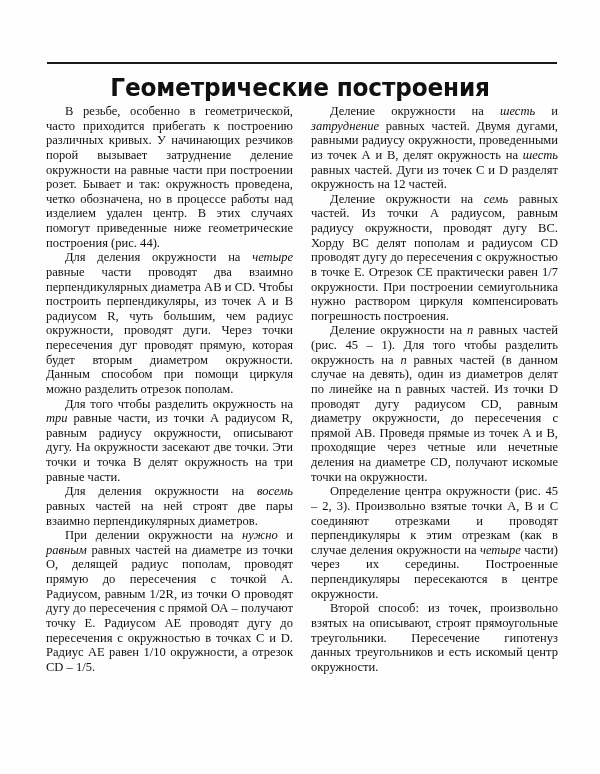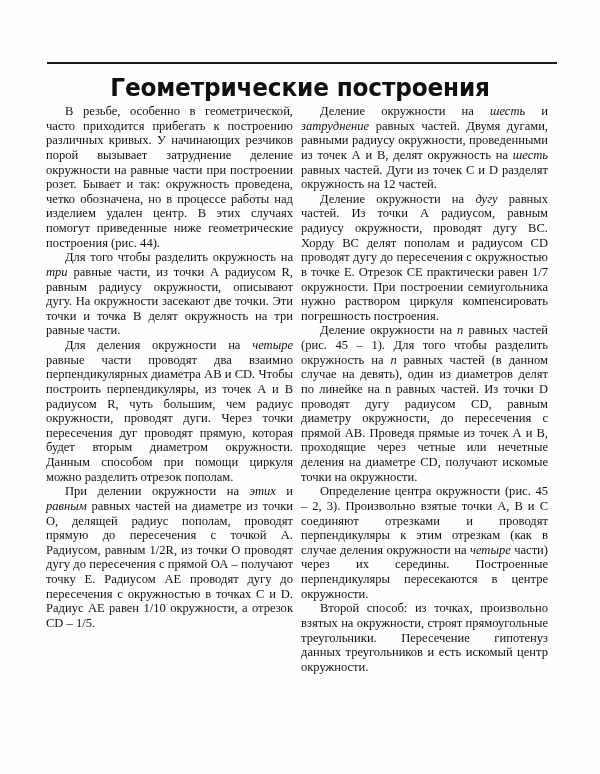--- a/index.html
+++ b/index.html
@@ -52,21 +52,21 @@
   }
 
   
   .columns {
     position: absolute;
     left: 46px;
     top: 104px;
     width: 512px;
     height: 615px;
     display: flex;
-    gap: 8px;
+    gap: 18px;
   }
   .col {
     width: 247px;
     font-size: 12.55px;
     line-height: 14.62px;
     text-align: justify;
     text-justify: inter-word;
     hyphens: manual;
   }
   .col p {
@@ -83,27 +83,28 @@
 <div class="page">
 
   <div class="title-rule"></div>
 
   <h1 class="page-title">Геометрические построения</h1>
 
   <div class="columns">
 
     <div class="col">
       <p>В резьбе, особенно в геометрической, часто приходится прибегать к построению различных кривых. У начинающих резчиков порой вызывает затруднение деление окружности на равные части при построении розет. Бывает и так: окружность проведена, четко обозначена, но в процессе работы над изделием удален центр. В этих случаях помогут приведенные ниже геометрические построения (рис. 44).</p>
+      <p>Для деления окружности на <i>четыре</i> равные части проводят два взаимно перпендикулярных диаметра АВ и CD. Чтобы построить перпендикуляры, из точек А и В радиусом R, чуть большим, чем радиус окружности, проводят дуги. Через точки пересечения дуг проводят прямую, которая будет вторым диаметром окружности. Данным способом при помощи циркуля можно разделить отрезок пополам.</p>
       <p>Для того чтобы разделить окружность на <i>три</i> равные части, из точки А радиусом R, равным радиусу окружности, описывают дугу. На окружности засекают две точки. Эти точки и точка В делят окружность на три равные части.</p>
-      <p>Для деления окружности на <i>четыре</i> равные части проводят два взаимно перпендикулярных диаметра АВ и CD. Чтобы построить перпендикуляры, из точек А и В радиусом R, чуть большим, чем радиус окружности, проводят дуги. Через точки пересечения дуг проводят прямую, которая будет вторым диаметром окружности. Данным способом при помощи циркуля можно разделить отрезок пополам.</p>
-      <p>При делении окружности на <i>этих</i> и <i>равным</i> равных частей на диаметре из точки О, делящей радиус пополам, проводят прямую до пересечения с точкой А. Радиусом, равным 1/2R, из точки О проводят дугу до пересечения с прямой ОА – получают точку Е. Радиусом АЕ проводят дугу до пересечения с окружностью в точках С и D. Радиус АЕ равен 1/10 окружности, а отрезок CD – 1/5.</p>
+      <p>Для деления окружности на <i>восемь</i> равных частей на ней строят две пары взаимно перпендикулярных диаметров.</p>
+      <p>При делении окружности на <i>нужно</i> и <i>равным</i> равных частей на диаметре из точки О, делящей радиус пополам, проводят прямую до пересечения с точкой А. Радиусом, равным 1/2R, из точки О проводят дугу до пересечения с прямой ОА – получают точку Е. Радиусом АЕ проводят дугу до пересечения с окружностью в точках С и D. Радиус АЕ равен 1/10 окружности, а отрезок CD – 1/5.</p>
     </div>
 
     <div class="col">
       <p>Деление окружности на <i>шесть</i> и <i>затруднение</i> равных частей. Двумя дугами, равными радиусу окружности, проведенными из точек А и В, делят окружность на <i>шесть</i> равных частей. Дуги из точек С и D разделят окружность на 12 частей.</p>
-      <p>Деление окружности на <i>дугу</i> равных частей. Из точки А радиусом, равным радиусу окружности, проводят дугу ВС. Хорду ВС делят пополам и радиусом CD проводят дугу до пересечения с окружностью в точке Е. Отрезок СЕ практически равен 1/7 окружности. При построении семиугольника нужно раствором циркуля компенсировать погрешность построения.</p>
+      <p>Деление окружности на <i>семь</i> равных частей. Из точки А радиусом, равным радиусу окружности, проводят дугу ВС. Хорду ВС делят пополам и радиусом CD проводят дугу до пересечения с окружностью в точке Е. Отрезок СЕ практически равен 1/7 окружности. При построении семиугольника нужно раствором циркуля компенсировать погрешность построения.</p>
       <p>Деление окружности на <i>n</i> равных частей (рис. 45 – 1). Для того чтобы разделить окружность на <i>n</i> равных частей (в данном случае на девять), один из диаметров делят по линейке на n равных частей. Из точки D проводят дугу радиусом CD, равным диаметру окружности, до пересечения с прямой АВ. Проведя прямые из точек А и В, проходящие через четные или нечетные деления на диаметре CD, получают искомые точки на окружности.</p>
       <p>Определение центра окружности (рис. 45 – 2, 3). Произвольно взятые точки А, В и С соединяют отрезками и проводят перпендикуляры к этим отрезкам (как в случае деления окружности на <i>четыре</i> части) через их середины. Построенные перпендикуляры пересекаются в центре окружности.</p>
-      <p>Второй способ: из точках, произвольно взятых на окружности, строят прямоугольные треугольники. Пересечение гипотенуз данных треугольников и есть искомый центр окружности.</p>
+      <p>Второй способ: из точек, произвольно взятых на описывают, строят прямоугольные треугольники. Пересечение гипотенуз данных треугольников и есть искомый центр окружности.</p>
     </div>
 
   </div>
 </div>
 
 </body></html>

